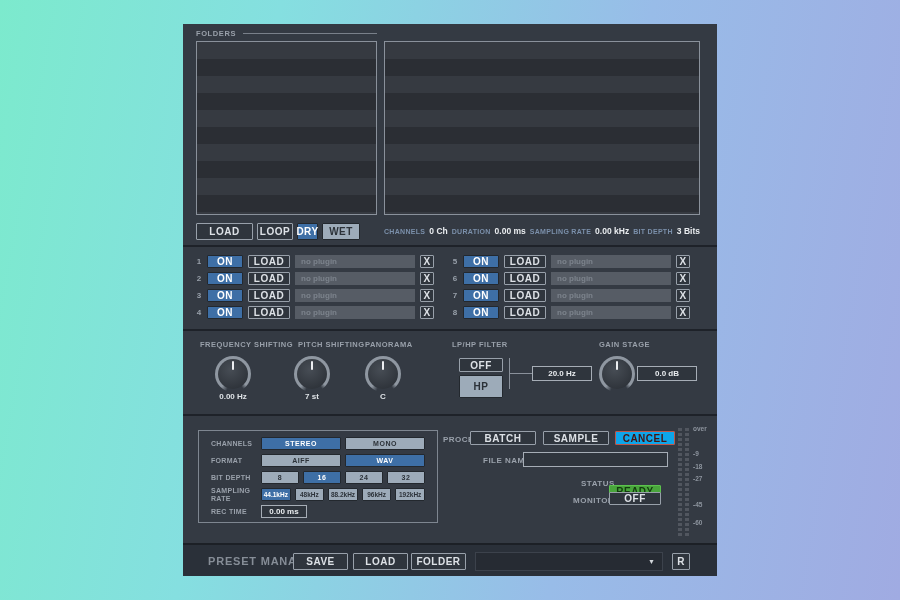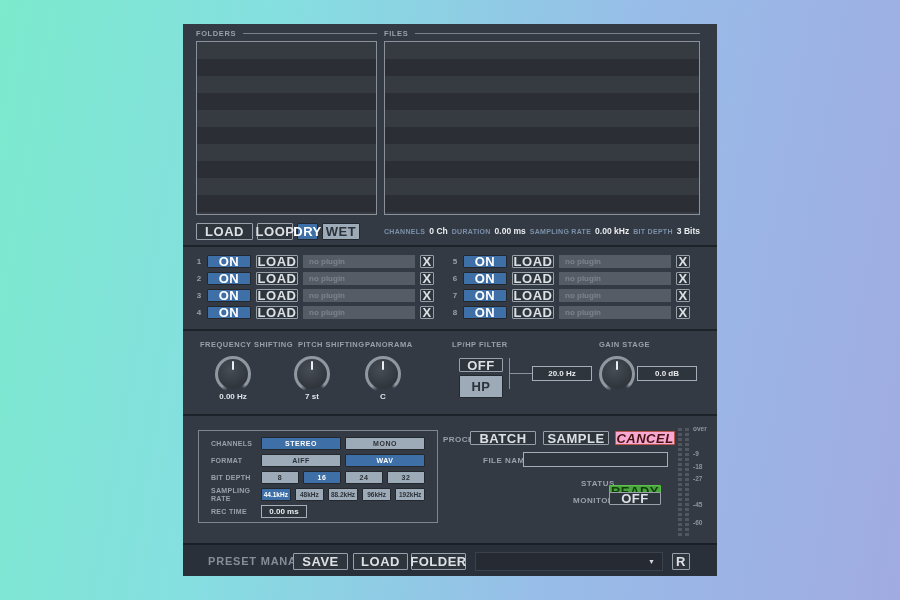--- a/index.html
+++ b/index.html
@@ -8,24 +8,24 @@
          background:linear-gradient(100deg,#7ceacd 0%,#85dfe0 28%,#98bce8 65%,#a0abe2 100%); }
   .window { position:absolute; left:183px; top:24px; width:534px; height:552px;
             background:#343a43; }
 
   
   .hline-head { position:absolute; display:flex; align-items:center; height:10px; }
   .sec-label { font-size:7.5px; font-weight:bold; letter-spacing:.6px; color:#99a0aa; white-space:nowrap; }
   .head-rule { flex:1; height:1px; background:#868d97; margin-left:7px; opacity:.85; }
   .btn { display:flex; align-items:center; justify-content:center;
          background:#2f353d; border:1px solid #98a0aa; border-radius:1px;
-         color:#dde1e6; font-size:13px; font-weight:bold; letter-spacing:.5px; cursor:default; }
+         color:#dde1e6; font-size:10px; font-weight:bold; letter-spacing:.5px; cursor:default; }
   .btn.blue  { background:#3e6fa6; border-color:#23282e; color:#fff; }
   .btn.light { background:#9dabb9; border-color:#23282e; color:#2c3239; }
-  .btn.red   { background:#f9a8d4; border-color:#bd564a; color:#441410;font-style:italic; }
+  .btn.red   { background:#0ea5e9; border-color:#bd564a; color:#441410; }
   .btn.green { background:#49a53c; border-color:#5cc24d; color:#133c0e; }
   .vbox { display:flex; align-items:center; justify-content:center;
           background:#2f353d; border:1px solid #a6adb6; color:#e9ecef;
           font-size:8px; font-weight:bold; }
 
   
   .folders-head { left:13px; top:4px; width:181px; }
   .files-head   { left:201px; top:4px; width:316px; }
   .listbox { position:absolute; border:1px solid #8a919b;
              background:repeating-linear-gradient(180deg,#363a41 0 17px,#2b2e34 17px 34px); }
@@ -42,21 +42,21 @@
 
   .divider { position:absolute; left:0; right:0; height:2px; background:#1e2229; }
   .d1{top:221px}.d2{top:305px}.d3{top:390px}
 
   
   .slots { position:absolute; left:13px; top:231px; width:494px;
            display:grid; grid-template-columns:1fr 1fr; grid-template-rows:repeat(4,13px);
            grid-auto-flow:column; column-gap:18px; row-gap:4px; }
   .slot-row { display:flex; align-items:center; gap:5px; }
   .slot-num { width:6px; font-size:8px; font-weight:bold; color:#98a0aa; text-align:center; }
-  .slot-on{width:44px;height:13px}.slot-load{width:42px;height:13px}.slot-x{width:14px;height:13px}
+  .slot-on{width:36px;height:13px}.slot-load{width:42px;height:13px}.slot-x{width:14px;height:13px}
   .plugfield { flex:1; height:13px; background:#565c65; color:#7c838c;
                font-size:8px; font-weight:bold; line-height:13px; padding-left:6px; }
 
   
   .klabel { position:absolute; font-size:7.5px; font-weight:bold; letter-spacing:.5px; color:#99a0aa; }
   .kl-fs{left:17px;top:316px}.kl-ps{left:115px;top:316px}.kl-pan{left:182px;top:316px}
   .kl-filt{left:269px;top:316px}.kl-gain{left:416px;top:316px}
   .knob { position:absolute; width:36px; height:36px; }
   .k-fs{left:32px;top:332px}.k-ps{left:111px;top:332px}.k-pan{left:182px;top:332px}.k-gain{left:416px;top:332px}
   .knob .ring { position:absolute; inset:0; border-radius:50%;
@@ -120,24 +120,20 @@
 </style>
 </head>
 <body>
 
 <div class="window">
 
   <div class="hline-head folders-head">
     <span class="sec-label">FOLDERS</span>
     <div class="head-rule"></div>
   </div>
-  <div class="hline-head files-head">
-    <span class="sec-label">FILES</span>
-    <div class="head-rule"></div>
-  </div>
   <div class="listbox folders-list"></div>
   <div class="listbox files-list"></div>
 
   <div class="browser-btns">
     <div class="btn b-load">LOAD</div>
     <div class="btn b-loop">LOOP</div>
     <div class="btn blue b-dry">DRY</div>
     <div class="btn light b-wet">WET</div>
   </div>
 

